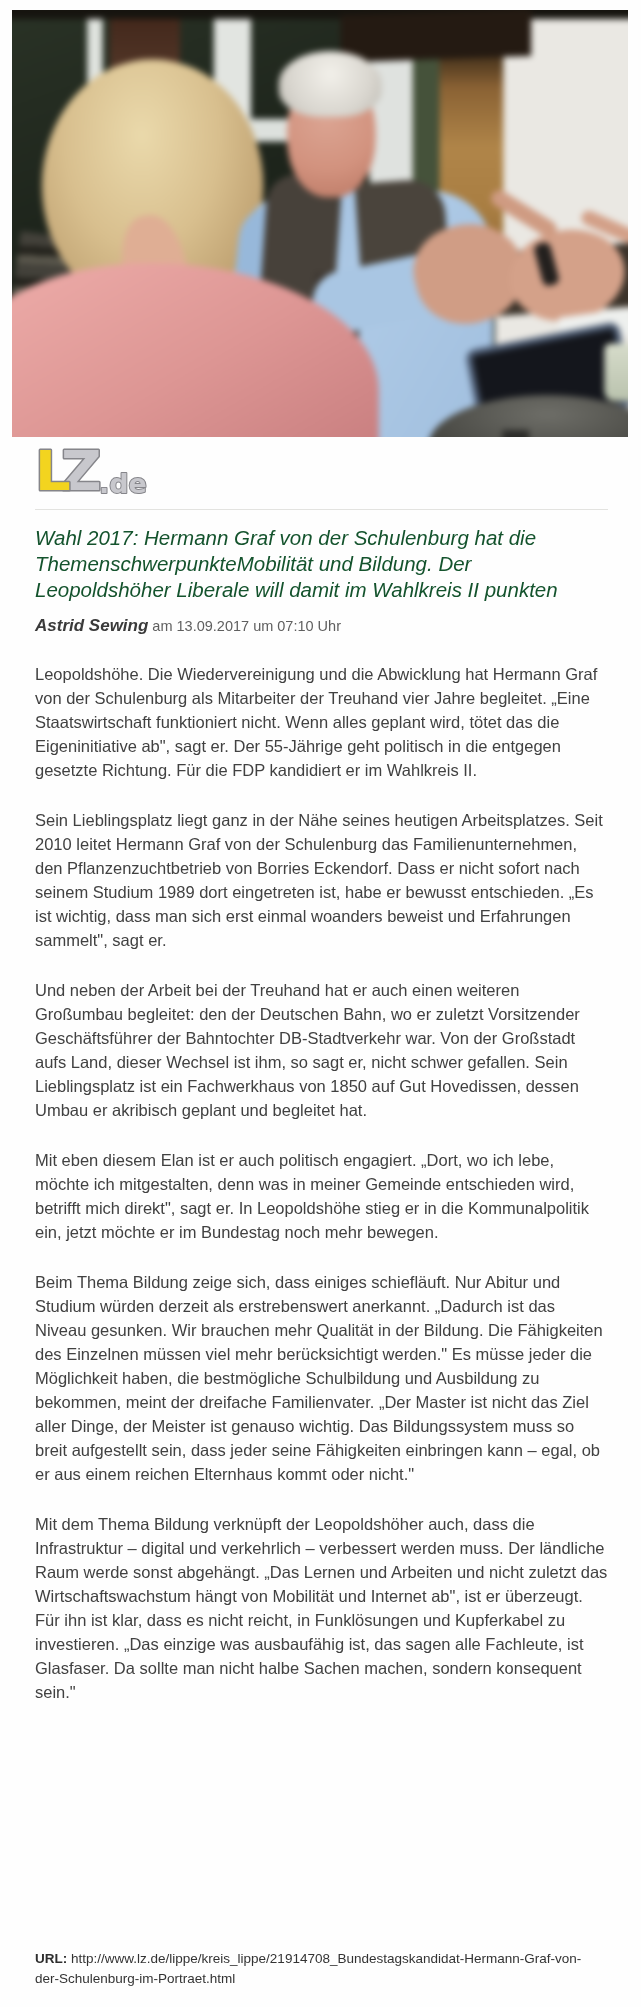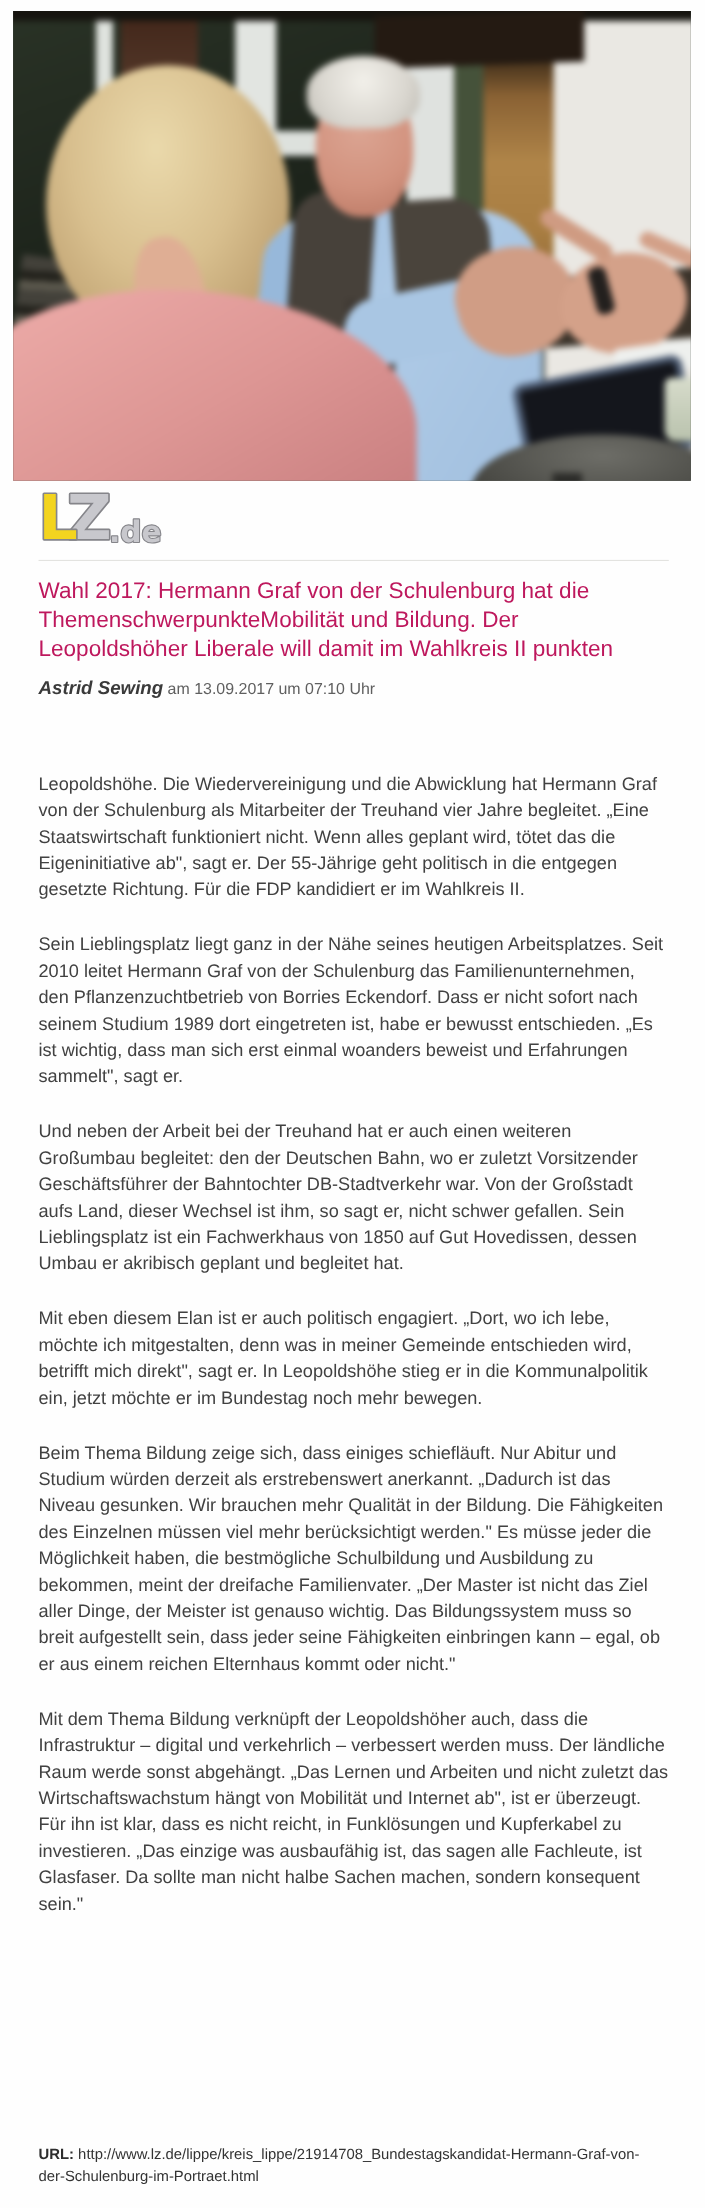--- a/index.html
+++ b/index.html
@@ -66,25 +66,25 @@
     border-radius:50% 50% 20% 20% / 80% 80% 20% 20%;
     background:radial-gradient(ellipse at 50% 30%,#6e6e68,#4a4a45 70%,#3a3a36);}
   .table-leg{left:485px;top:414px;width:26px;height:30px;background:#2c2c29;}
   
   .content{padding:0 33px 0 35px;}
   .logo{margin-top:10px;height:50px;}
   .rule{margin-top:12px;height:1px;background:#e3e3e0;}
   h1.headline{margin:20px 0 0;font-size:26px;line-height:33px;font-weight:bold;
     color:#383838;letter-spacing:-0.2px;}
   h2.subheadline{margin:15px 0 0;max-width:548px;font-size:20.5px;line-height:26px;
-    font-weight:400;color:#be185d;}
+    font-weight:400;color:#14532d;font-style:italic;}
   .byline{margin:13px 0 0;}
   .byline .author{font-size:17px;font-weight:bold;color:#3a3a3a;font-style:italic;}
   .byline .date{font-size:14.5px;color:#5f5f5f;margin-left:4px;}
-  .body-text{margin-top:65px;}
+  .body-text{margin-top:26px;}
   .body-text p{margin:0 0 26px;font-size:16.5px;line-height:24px;color:#414141;}
   .source{position:absolute;left:35px;top:1949px;width:568px;
     font-size:13.5px;line-height:19.5px;color:#333333;overflow-wrap:anywhere;}
   .source strong{font-weight:bold;color:#2e2e2e;text-align:right;}
 </style>
 </head>
 <body>
 
 <div class="page">
 

